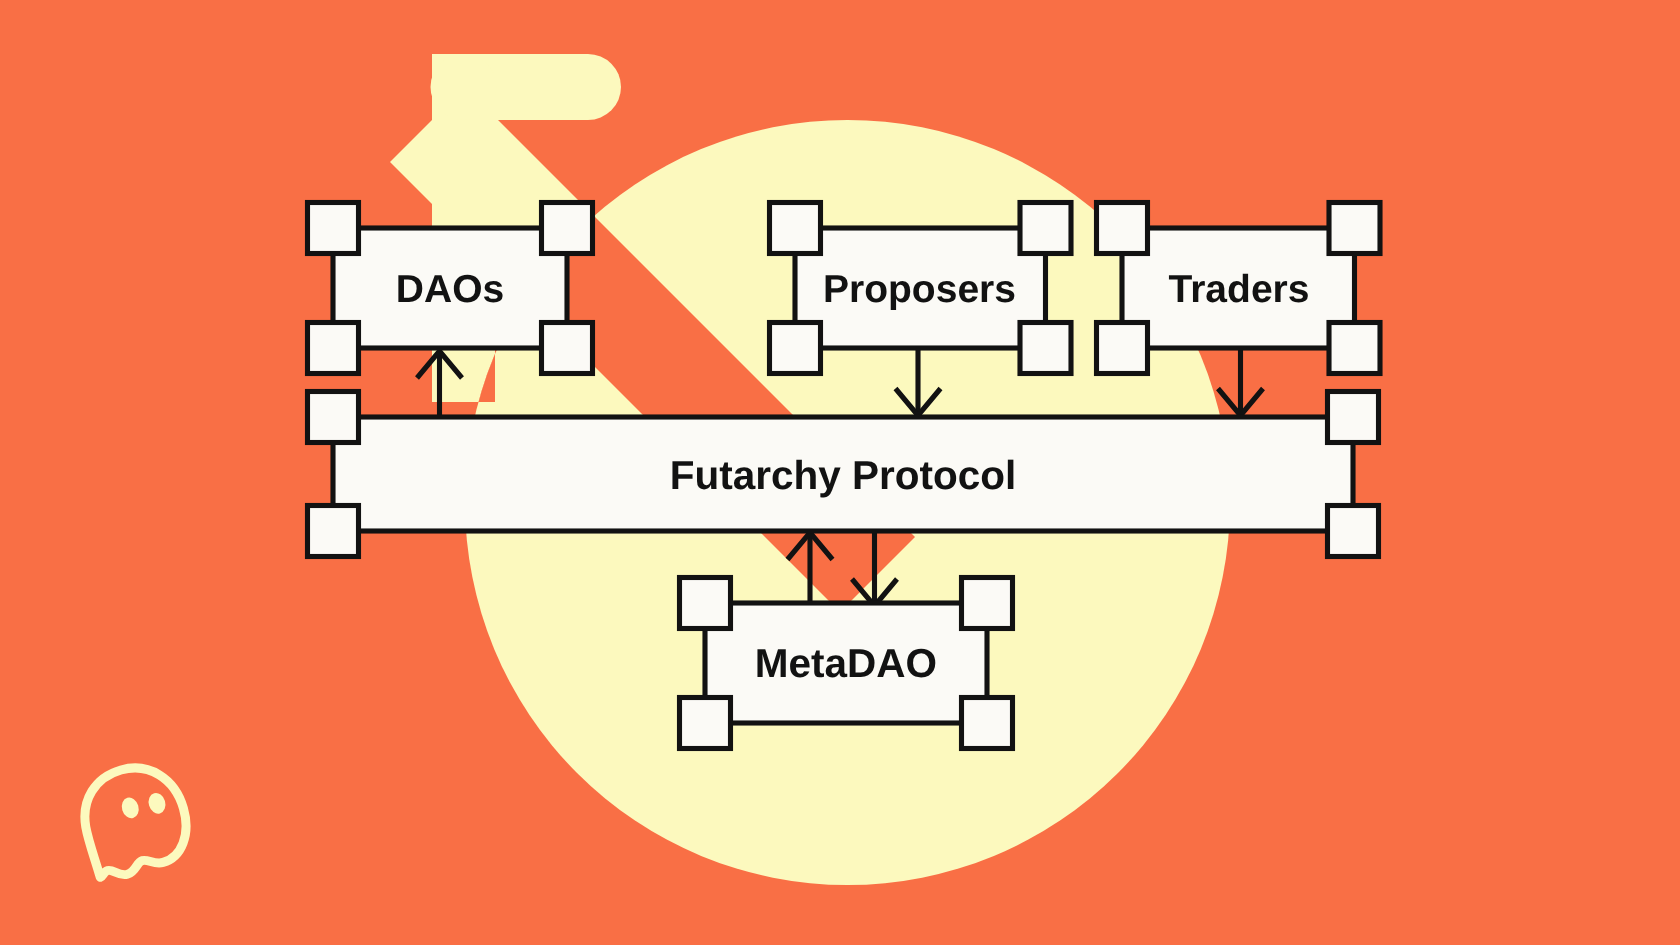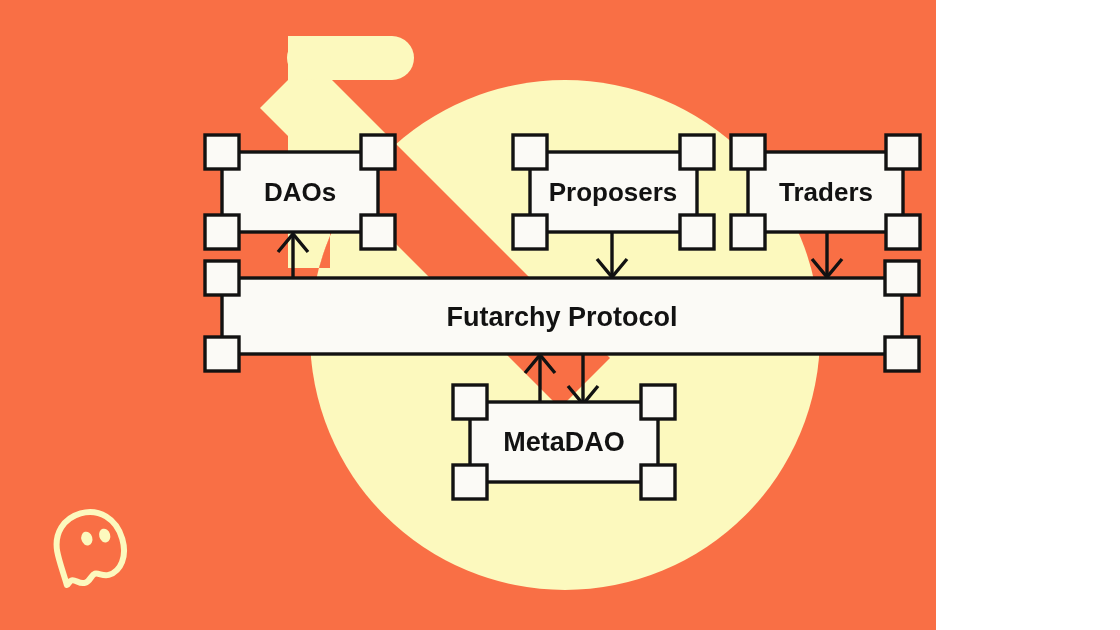--- a/index.html
+++ b/index.html
@@ -3,21 +3,21 @@
 <meta charset="utf-8">
 <title>MetaDAO Futarchy Protocol Diagram</title>
 <style>
   html, body {
     margin: 0;
     padding: 0;
     background: #ffffff;
   }
   #stage {
     position: relative;
-    width: 936px;
+    width: 1120px;
     height: 630px;
     overflow: hidden;
     font-family: "Liberation Sans", "DejaVu Sans", sans-serif;
     background: #0369a1;
   }
   #bg-svg, #diagram-svg, #logo-svg {
     position: absolute;
     left: 0;
     top: 0;
     width: 1120px;

